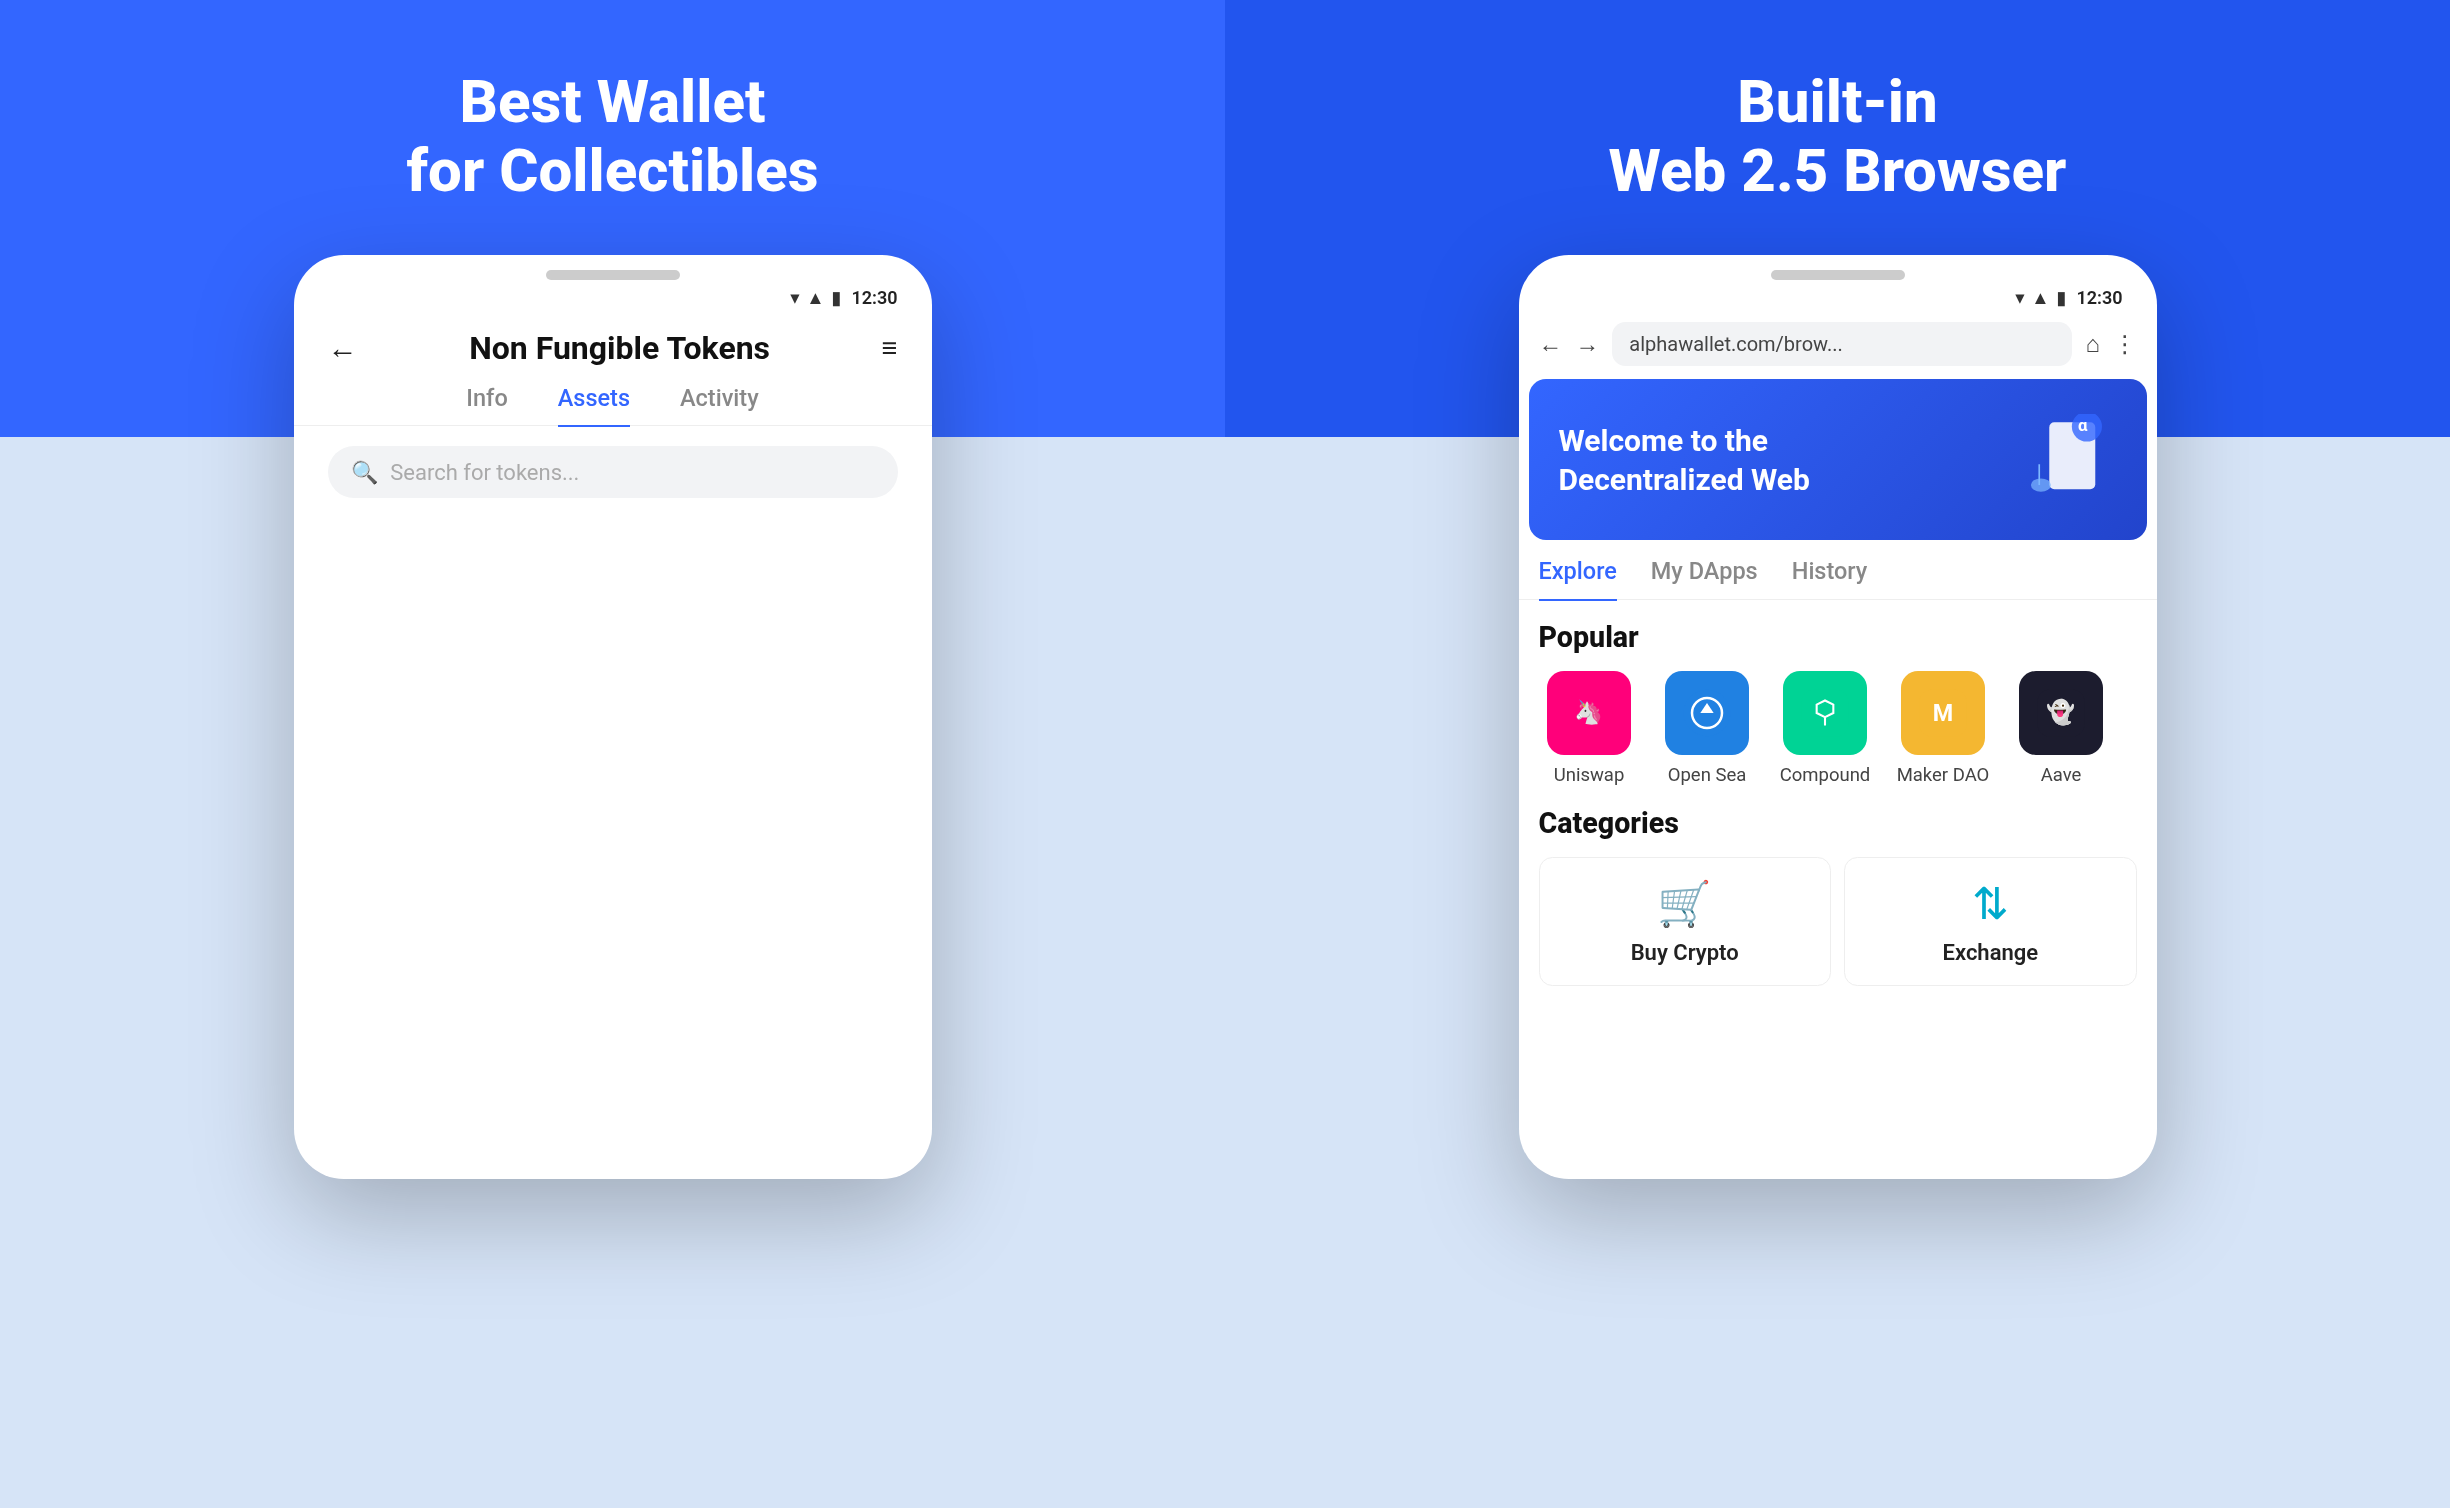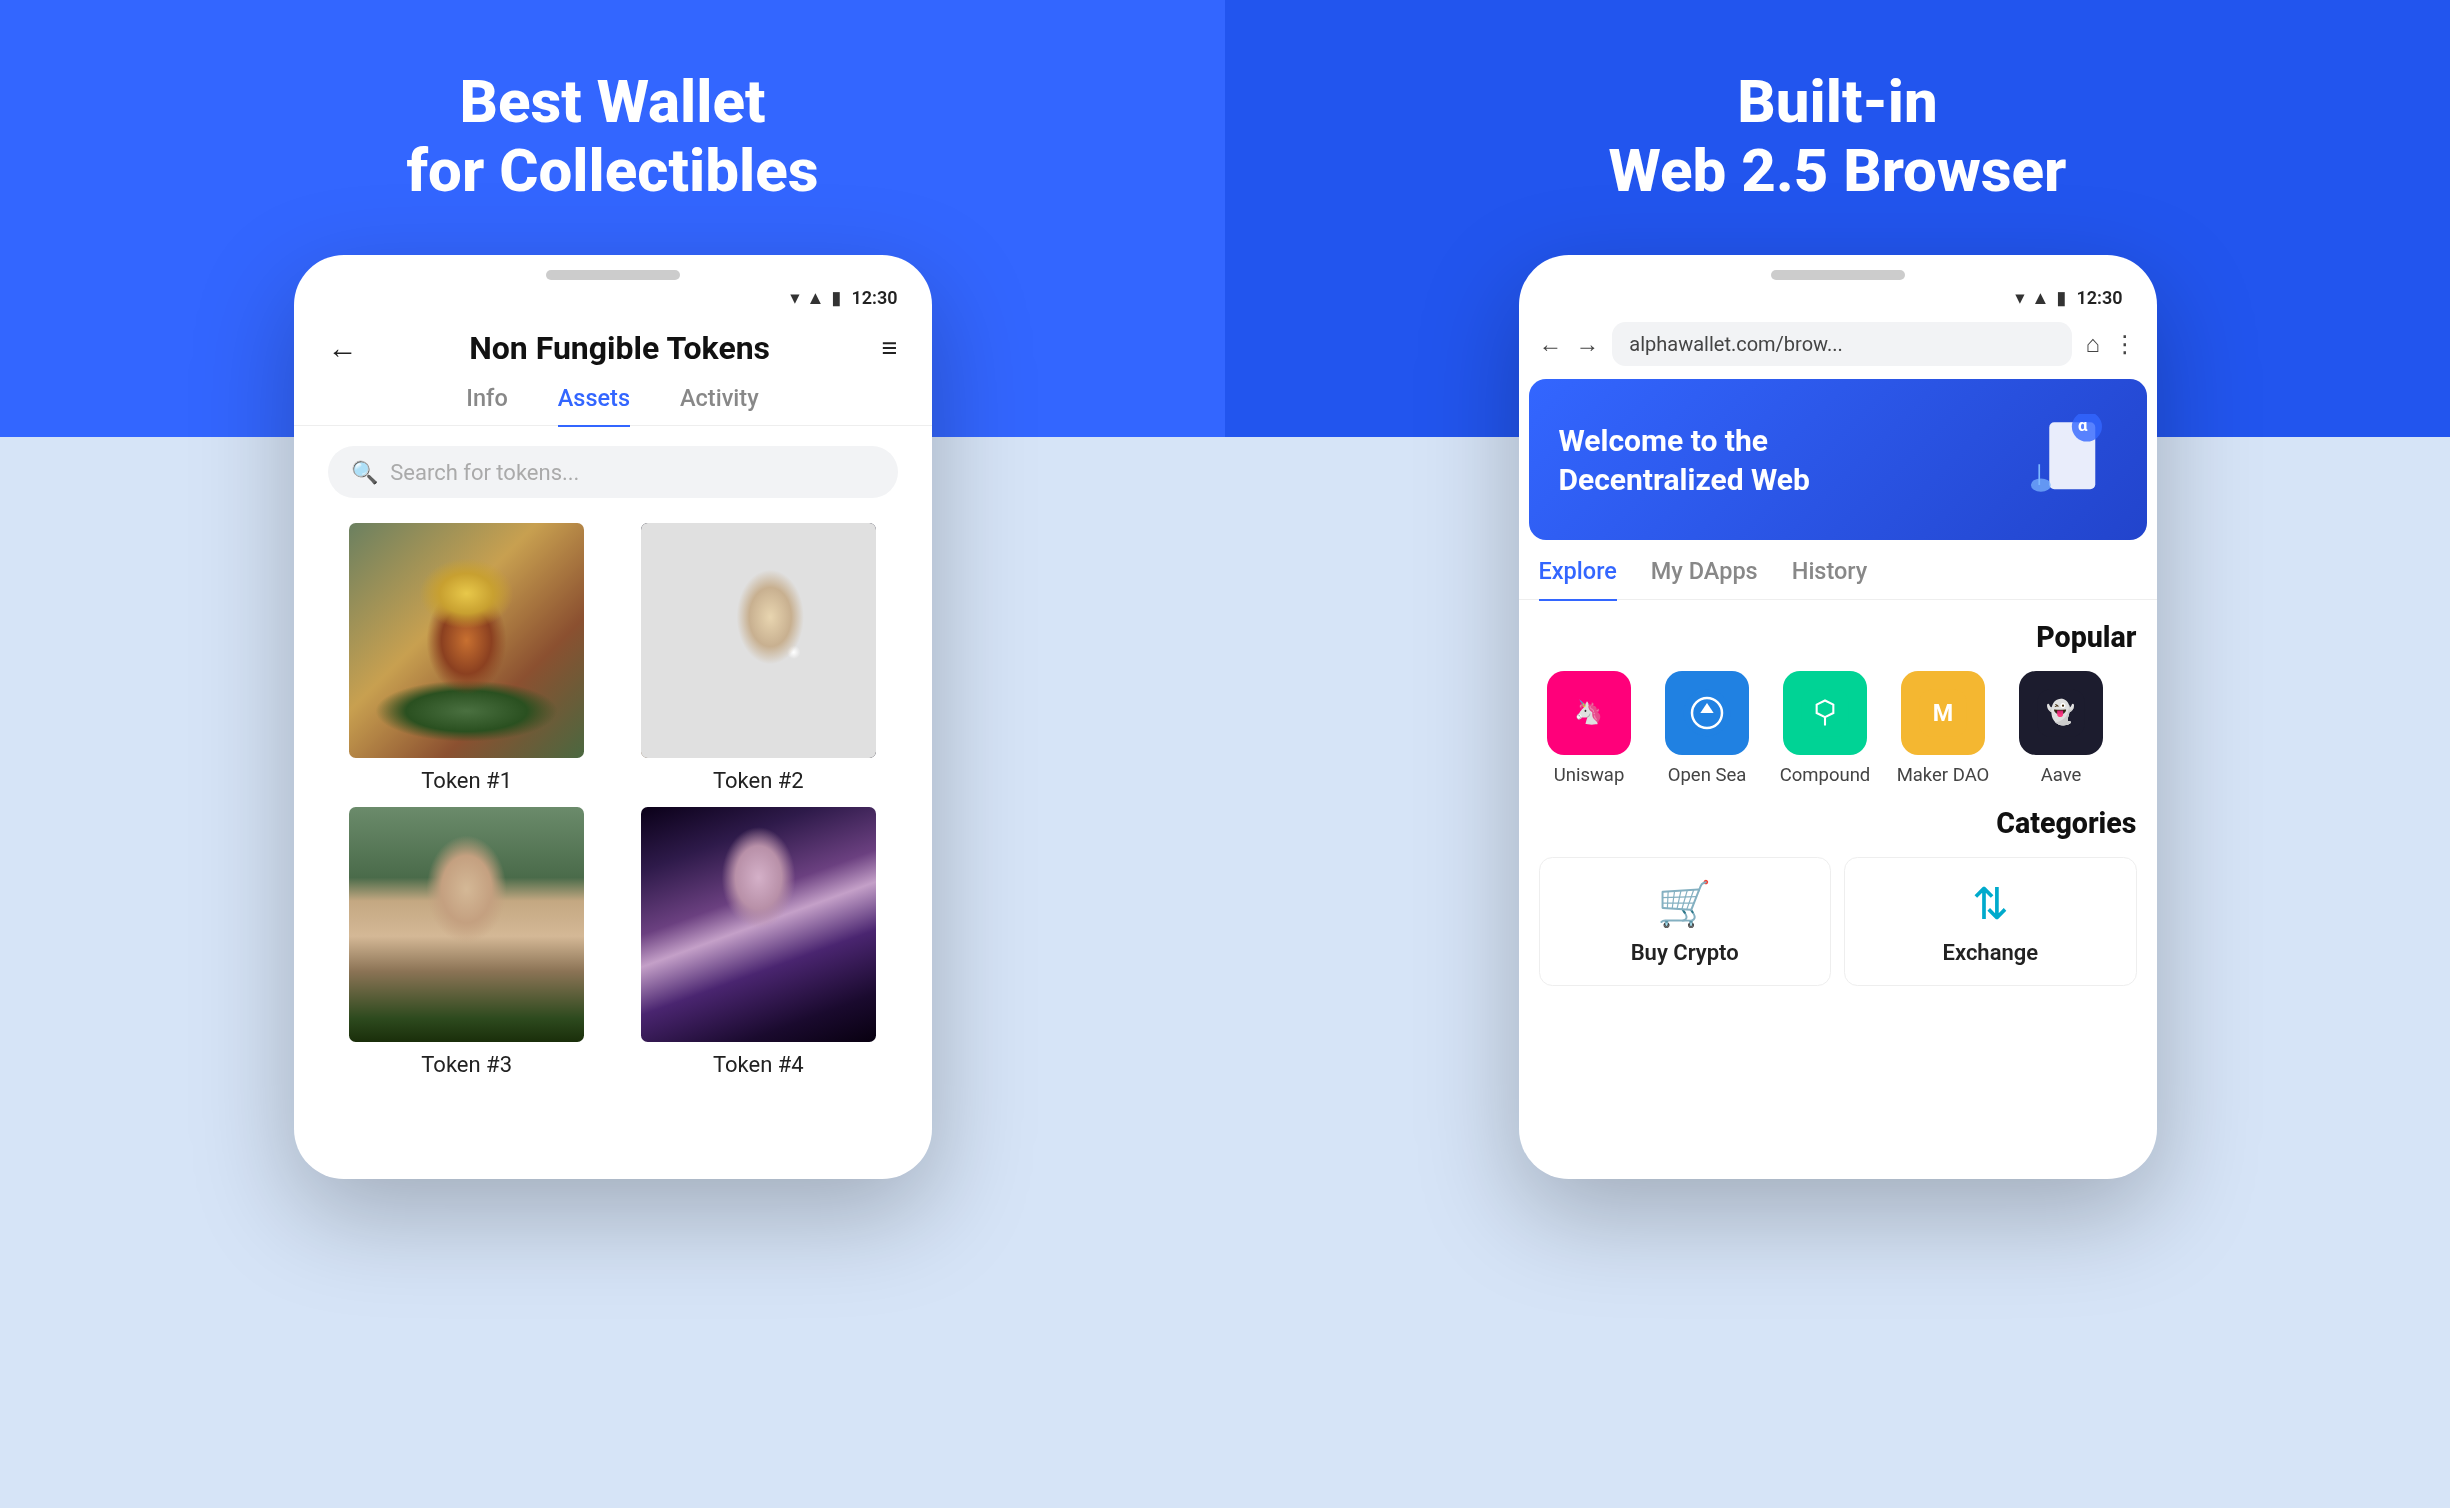--- a/index.html
+++ b/index.html
@@ -286,21 +286,20 @@
     .browser-tab.active {
       color: #3366ff;
       border-bottom-color: #3366ff;
     }
 
     .section-title {
       font-size: 28.6px;
       font-weight: 800;
       color: #111;
       padding: 0 20px 17px;
-      text-align: right;
     }
 
     .dapps-row {
       display: flex;
       gap: 17px;
       padding: 0 20px 20px;
       overflow: hidden;
     }
 
     .dapp-item {
@@ -435,46 +434,20 @@
       <span class="tab">Info</span>
       <span class="tab active">Assets</span>
       <span class="tab">Activity</span>
     </div>
 
     <div class="search-bar">
       <span class="search-icon">🔍</span>
       <span class="search-placeholder">Search for tokens...</span>
     </div>
 
-    <div class="token-grid">
-      <div class="token-card">
-        <div class="token-image">
-          <div class="art-vangogh"></div>
-        </div>
-        <span class="token-name">Token #1</span>
-      </div>
-      <div class="token-card">
-        <div class="token-image">
-          <div class="art-pearl"></div>
-        </div>
-        <span class="token-name">Token #2</span>
-      </div>
-      <div class="token-card">
-        <div class="token-image">
-          <div class="art-monalisa"></div>
-        </div>
-        <span class="token-name">Token #3</span>
-      </div>
-      <div class="token-card">
-        <div class="token-image">
-          <div class="art-lady"></div>
-        </div>
-        <span class="token-name">Token #4</span>
-      </div>
-    </div>
   </div>
 </div>
 
 <div class="panel panel-right">
   <div class="panel-bg"></div>
 
   <h1 class="panel-title">
     <span>Built-in</span><br>
     <span>Web 2.5 Browser</span>
   </h1>

